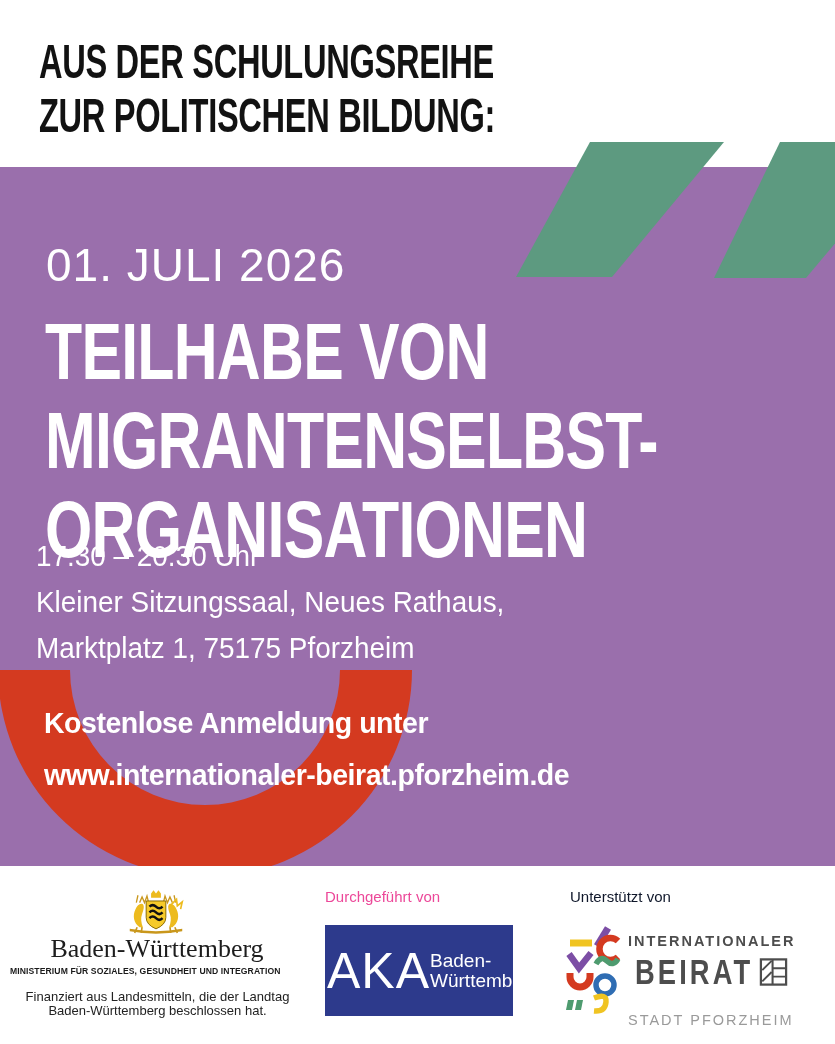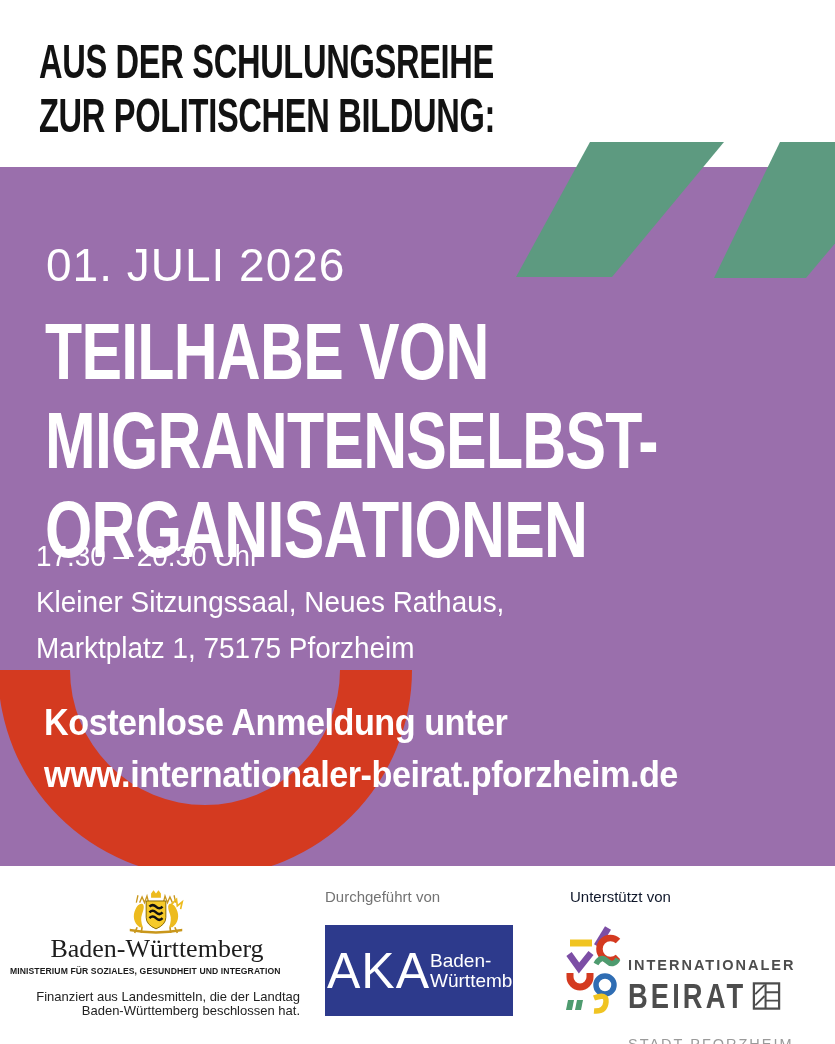--- a/index.html
+++ b/index.html
@@ -21,42 +21,42 @@
   .panel{position:absolute; left:0; top:167px; width:835px; height:699px;
     background:var(--purple); overflow:hidden;}
   .red-arc{position:absolute; left:0; top:0; width:835px; height:699px; display:block;}
   .date{position:absolute; left:46px; top:64px; color:#fff; font-size:46px; line-height:68px;
     font-weight:400; letter-spacing:1px; white-space:nowrap;}
   .title{position:absolute; left:45px; top:140px; margin:0; color:#fff;
     font-size:80px; line-height:89px; font-weight:700;}
   .title .ln{display:block; white-space:nowrap; transform:scaleX(.76); transform-origin:0 0; letter-spacing:-1px;}
   .info{position:absolute; left:36px; top:366px; color:#ffffff; font-size:30px; line-height:46px; font-weight:400;}
   .info .ln{display:block; white-space:nowrap; transform:scaleX(.93); transform-origin:0 0;}
-  .cta{position:absolute; left:44px; top:530px; color:#fff; font-size:36px; line-height:52px; font-weight:700;}
+  .cta{position:absolute; left:44px; top:530px; color:#fff; font-size:30px; line-height:52px; font-weight:700;}
   .cta .ln{display:block; white-space:nowrap; transform:scaleX(.95); transform-origin:0 0; letter-spacing:-.5px;}
   
   .quotes{position:absolute; left:0; top:0; width:835px; height:1044px; pointer-events:none;}
   
   .coat{position:absolute; left:115px; top:884px; width:82px; height:52px;}
   .state{position:absolute; left:17px; top:936px; width:280px; text-align:center;
     font-family:"Liberation Serif", serif; font-size:26px; color:#1d1d1d; line-height:26px;}
   .ministry{position:absolute; left:10px; top:966px; width:294px; 
     font-size:8.6px; font-weight:700; color:#1a1a1a; letter-spacing:.1px;}
-  .funding{position:absolute; left:15px; top:990px; width:285px; text-align:right;
+  .funding{position:absolute; left:15px; top:990px; width:285px; text-align:center;
     font-size:13px; line-height:13.5px; color:#222;}
-  .org-label{position:absolute; left:325px; top:888px; font-size:15px; color:#737373;text-align:right;}
+  .org-label{position:absolute; left:325px; top:888px; font-size:15px; color:#ec4899;text-align:right;}
   .laka-box{position:absolute; left:325px; top:925px; width:188px; height:91px; background:var(--navy);
     display:flex; flex-direction:row; align-items:center; justify-content:center; color:#fff;}
   .laka-title{font-size:50px; line-height:50px; letter-spacing:1px; font-weight:400;}
   .laka-sub{font-size:19px; line-height:20px; margin-top:1px; font-weight:400;}
   .sup-label{position:absolute; left:570px; top:888px; font-size:15px; color:#0f172a;}
   .marks{position:absolute; left:563px; top:922px; width:62px; height:94px;}
   .beirat{position:absolute; left:628px; top:933px;}
-  .beirat-l1{display:block; font-size:14.5px; font-weight:700; letter-spacing:2px; color:var(--gray-dark); white-space:nowrap;margin-top:24px;}
-  .beirat-row{display:flex; align-items:center; margin-top:3px;}
+  .beirat-l1{display:block; font-size:14.5px; font-weight:700; letter-spacing:2px; color:var(--gray-dark); white-space:nowrap;}
+  .beirat-row{display:flex; align-items:center; margin-top:3px;justify-content:center;}
   .beirat-l2{display:inline-block; font-size:35px; font-weight:700; letter-spacing:4px; color:var(--gray-dark);
     transform:scaleX(.78); transform-origin:0 50%; white-space:nowrap;}
   .grid-icon{width:29px; height:28px; margin-left:-28px;}
   .beirat-l3{display:block; font-size:14.5px; font-weight:400; letter-spacing:2px; color:var(--gray-mid); margin-top:20px; white-space:nowrap;}
 </style>
 </head>
 <body>
 
 <div class="page">
 

